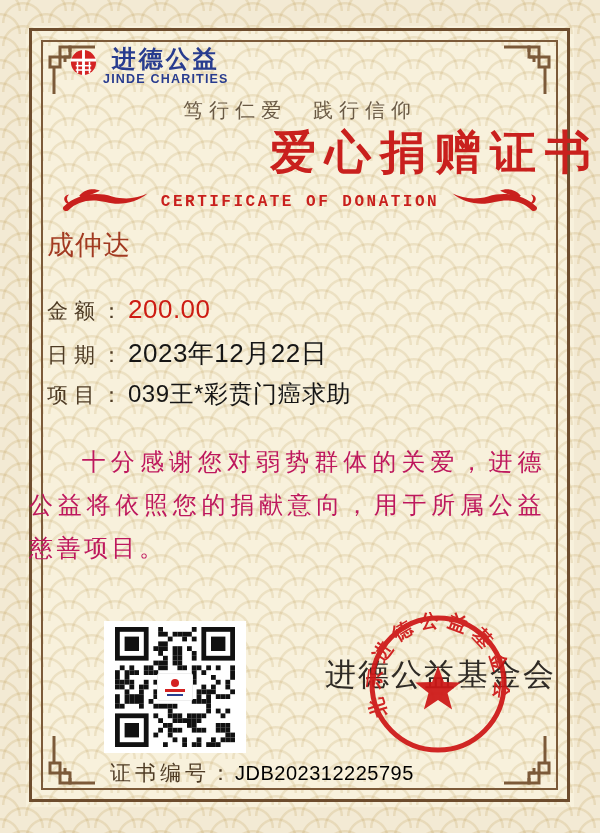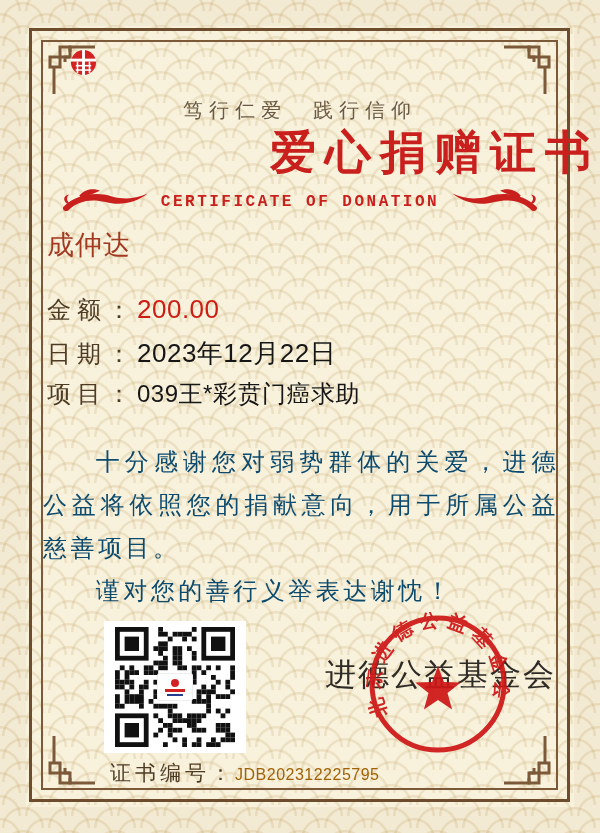--- a/index.html
+++ b/index.html
@@ -41,49 +41,49 @@
   .main-title{position:absolute;left:0;top:122px;width:100%;text-align:right;
     font-family:"Liberation Serif",serif;font-size:46px;color:#c9201d;letter-spacing:9px;font-weight:600;}
   .subtitle-row{position:absolute;left:0;top:188px;width:100%;display:flex;align-items:center;justify-content:center;gap:10px;}
   .subtitle{font-family:"Liberation Mono","Liberation Serif",serif;font-size:16px;font-weight:bold;color:#c9201d;letter-spacing:2.5px;}
   .flourish{width:92px;height:28px;}
   .flourish.right{transform:scaleX(-1);}
 
   .donor-name{position:absolute;left:47px;top:227px;font-size:27px;color:#a23a21;letter-spacing:1px;text-align:center;}
 
   .field-row{position:absolute;left:47px;white-space:nowrap;}
-  .field-label{font-family:"Liberation Serif",serif;font-size:24px;color:#4e3b24;letter-spacing:6px;}
+  .field-label{font-family:"Liberation Serif",serif;font-size:21px;color:#4e3b24;letter-spacing:6px;}
   .field-value{font-size:26px;color:#161616;letter-spacing:.5px;margin-top:36px;}
   .field-value.red{color:#cd1c13;}
   .row-amount{top:294px;}
   .row-date{top:336px;}
   .row-project{top:378px;}
   .row-project .field-value{font-size:24px;}
 
-  .body-text{position:absolute;left:43px;top:441px;width:516px;
-    font-family:"Liberation Serif",serif;font-size:24px;color:#0c4a6e;
+  .body-text{position:absolute;left:29px;top:441px;width:516px;
+    font-family:"Liberation Serif",serif;font-size:24px;color:#be185d;
     letter-spacing:3.5px;line-height:43px;text-align:justify;}
   .body-text p{margin:0;text-indent:2.2em;}
 
   .qr-panel{position:absolute;left:104px;top:621px;width:142px;height:132px;background:#fff;
     display:flex;align-items:center;justify-content:center;}
   .qr-logo{position:absolute;left:50%;top:50%;transform:translate(-50%,-50%);
     width:34px;height:26px;background:#fff;border-radius:2px;box-shadow:0 0 0 1px #eee;
     display:flex;flex-direction:column;align-items:center;justify-content:center;gap:2px;}
   .qr-logo .dot{width:8px;height:8px;border-radius:50%;background:#d42222;}
   .qr-logo .bar-r{width:20px;height:3px;background:#d42222;}
   .qr-logo .bar-b{width:16px;height:2px;background:#283c8f;}
 
   .foundation-name{position:absolute;left:325px;top:654px;font-family:"Liberation Serif",serif;
     font-size:31px;color:#2e2a25;letter-spacing:2px;white-space:nowrap;}
   .seal{position:absolute;left:366px;top:612px;width:144px;height:144px;opacity:.93;}
 
   .certno-row{position:absolute;left:110px;top:759px;white-space:nowrap;}
   .certno-label{font-family:"Liberation Serif",serif;font-size:21px;color:#4e3b24;letter-spacing:4px;}
-  .certno-value{font-size:16px;color:#a16207;letter-spacing:.5px;margin-top:20px;}
+  .certno-value{font-size:20px;color:#000000;letter-spacing:.5px;margin-top:20px;}
 </style>
 </head>
 <body>
 
 <div class="inner-sheet"></div>
 <div class="border-outer"></div>
 <div class="border-inner"></div>
 
 <svg class="corner tl" viewBox="0 0 56 56">
   <g stroke="#7c5a39" stroke-width="3" fill="none">
@@ -125,20 +125,24 @@
 <div class="logo">
   <svg class="logo-icon" viewBox="0 0 28 28">
     <circle cx="14" cy="14" r="13" fill="#d42222"></circle>
     <rect x="12.5" y="1" width="3" height="26" fill="#fff"></rect>
     <rect x="1" y="10" width="26" height="3" fill="#fff"></rect>
     <rect x="6" y="16.5" width="16" height="1.6" fill="#fff"></rect>
     <rect x="6" y="21" width="16" height="1.6" fill="#fff"></rect>
     <rect x="7" y="13" width="1.6" height="12" fill="#fff"></rect>
     <rect x="19.4" y="13" width="1.6" height="12" fill="#fff"></rect>
   </svg>
+  <div class="logo-txt">
+    <div class="logo-cn">进德公益</div>
+    <div class="logo-en">JINDE CHARITIES</div>
+  </div>
 </div>
 
 <div class="tagline">笃行仁爱　践行信仰</div>
 <div class="main-title">爱心捐赠证书</div>
 
 <div class="subtitle-row">
   <svg class="flourish" viewBox="0 0 95 30">
     <g fill="#c9201d">
       <path d="M3,20 C18,6 38,4 55,9 C70,13 82,11 93,6 C80,17 62,19 48,15 C32,11 18,14 8,24 C5,26 1,23 3,20 Z"></path>
       <path d="M20,8 C26,1 36,0 42,3 C36,6 28,9 22,11 Z"></path>
@@ -162,21 +166,20 @@
 </div>
 <div class="field-row row-date">
   <span class="field-label">日期：</span><span class="field-value">2023年12月22日</span>
 </div>
 <div class="field-row row-project">
   <span class="field-label">项目：</span><span class="field-value">039王*彩贲门癌求助</span>
 </div>
 
 <div class="body-text">
   <p>十分感谢您对弱势群体的关爱，进德公益将依照您的捐献意向，用于所属公益慈善项目。</p>
-  <p>谨对您的善行义举表达谢忱！</p>
 </div>
 
 <div class="qr-panel">
   <svg width="120" height="120" viewBox="0 0 120 120">
       <g id="qr-cells">
         <rect x="43.199999999999996" y="0" width="4.8" height="4.8" fill="#111"></rect>
         <rect x="76.8" y="0" width="4.8" height="4.8" fill="#111"></rect>
         <rect x="43.199999999999996" y="4.8" width="4.8" height="4.8" fill="#111"></rect>
         <rect x="48" y="4.8" width="4.8" height="4.8" fill="#111"></rect>
         <rect x="57.599999999999994" y="4.8" width="4.8" height="4.8" fill="#111"></rect>

